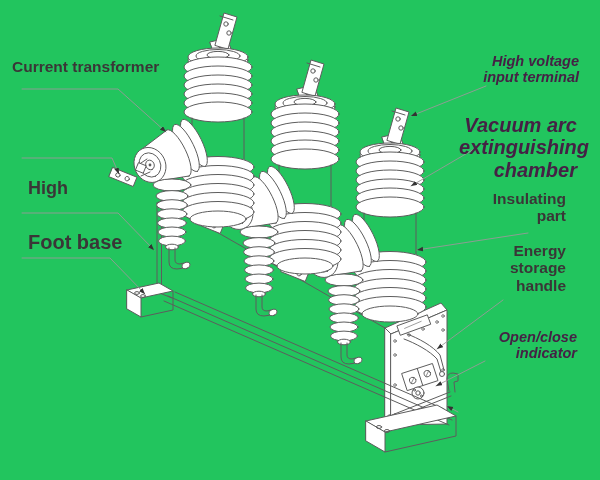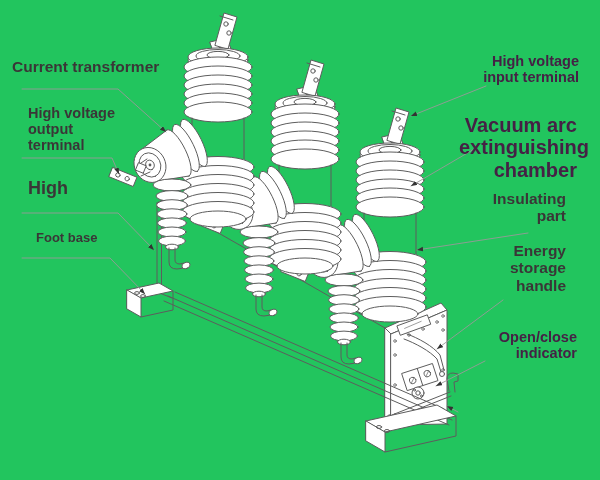--- a/index.html
+++ b/index.html
@@ -1,25 +1,25 @@
 <!DOCTYPE html>
 <html><head>
 <meta charset="utf-8">
 <style>
   html,body{margin:0;padding:0;background:#fff;}
   #stage{position:relative;width:600px;height:480px;background:#22c55e;overflow:hidden;
          font-family:"Liberation Sans","DejaVu Sans",sans-serif;}
   #drawing{position:absolute;left:0;top:0;}
   .lbl{position:absolute;font-weight:bold;color:#3a3637;line-height:1.12;letter-spacing:0;}
   .lbl.right{text-align:right;}
-  .lbl.purple{color:#452145;}
+  .lbl.purple{color:#452145;font-style:italic;}
   #lbl-current-transformer{left:12px;top:58px;font-size:15.5px;white-space:nowrap;}
   #lbl-hv-output{left:28px;top:105px;width:100px;font-size:14.5px;}
   #lbl-shell{left:28px;top:178px;font-size:18px;}
-  #lbl-foot-base{left:28px;top:231px;font-size:13px;white-space:nowrap;margin-left:8px;}
+  #lbl-foot-base{left:28px;top:231px;font-size:20px;white-space:nowrap;}
   #lbl-hv-input{right:21px;top:53px;width:108px;font-size:14.5px;}
   #lbl-vacuum{right:23px;top:114px;width:118px;font-size:20px;}
   #lbl-insulating{right:34px;top:190px;width:88px;font-size:15.5px;}
   #lbl-energy{right:34px;top:242px;width:68px;font-size:15.5px;}
   #lbl-oc-indicator{right:23px;top:329px;width:86px;font-size:14.5px;}
   #lbl-oc-handle{right:19px;top:395px;width:128px;font-size:15px;}
   svg *{vector-effect:non-scaling-stroke;}
 </style>
 </head>
 <body>
@@ -218,21 +218,20 @@
       <path d="M486,86 L411,116" marker-end="url(#arw)"></path>
       <path d="M476,148 L411,186" marker-end="url(#arw)"></path>
       <path d="M528,233 L417,250" marker-end="url(#arw)"></path>
       <path d="M503,300 L437,349" marker-end="url(#arw)"></path>
       <path d="M485,361 L436,386" marker-end="url(#arw)"></path>
       <path d="M458,412 L447,406" marker-end="url(#arw)"></path>
     </g>
   </svg>
 
   <div id="lbl-current-transformer" class="lbl">Current transformer</div>
-  <div id="lbl-hv-output" class="lbl">High voltage output terminal</div>
   <div id="lbl-shell" class="lbl">High</div>
   <div id="lbl-foot-base" class="lbl">Foot base</div>
   <div id="lbl-hv-input" class="lbl right purple">High voltage input terminal</div>
   <div id="lbl-vacuum" class="lbl right purple">Vacuum arc extinguishing chamber</div>
   <div id="lbl-insulating" class="lbl right">Insulating part</div>
   <div id="lbl-oc-indicator" class="lbl right purple">Open/close indicator</div>
   <div id="lbl-energy" class="lbl right">Energy storage handle</div>
 </div>
 
 </body></html>

